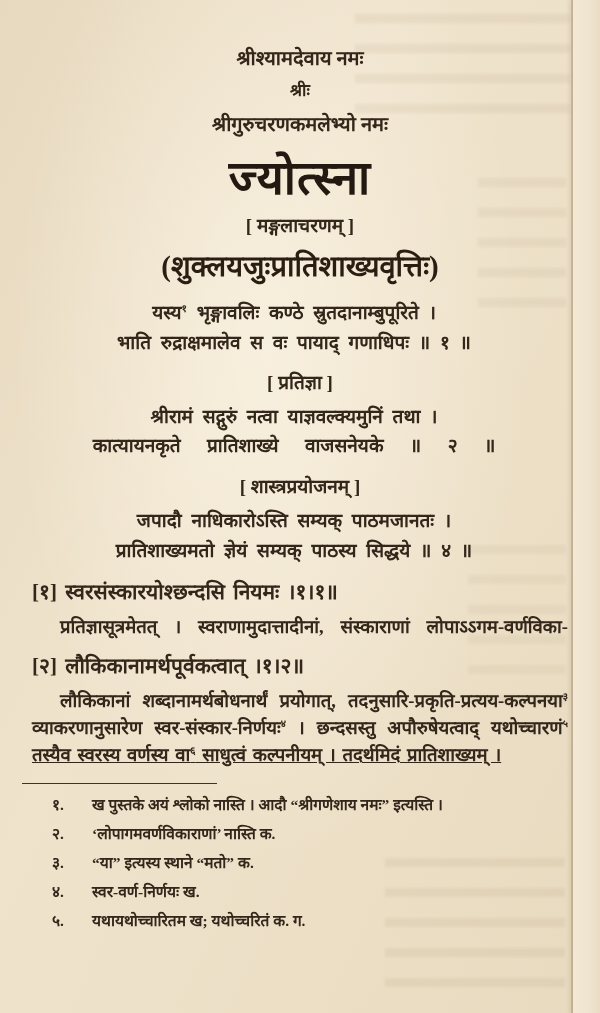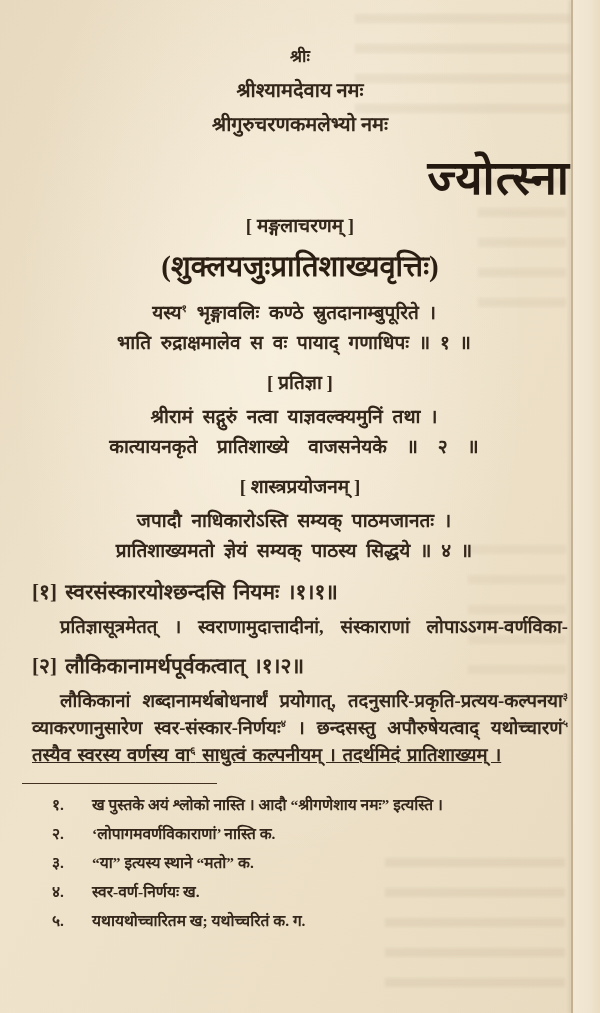--- a/index.html
+++ b/index.html
@@ -23,26 +23,26 @@
     background:repeating-linear-gradient(to bottom, rgba(118,94,62,.10) 0 9px, rgba(0,0,0,0) 9px 30px);}
   .g1{left:355px;top:14px;width:215px;height:120px;opacity:.75;}
   .g2{left:478px;top:178px;width:88px;height:150px;opacity:.7;}
   .g3{left:468px;top:545px;width:98px;height:180px;opacity:.6;}
   .g4{left:385px;top:858px;width:180px;height:148px;opacity:.8;}
   
   .content{position:absolute;left:0;top:0;width:600px;padding:44px 30px 0 30px;box-sizing:border-box;}
   .center{text-align:center;}
   .inv-small{font-size:17px;font-weight:700;margin-bottom:9px;}
   .inv{font-size:20px;font-weight:700;margin-bottom:7px;}
-  .title{font-size:47px;font-weight:700;margin:2px 0 0 0;color:#241910;letter-spacing:1px;text-align:right;}
+  .title{font-size:47px;font-weight:700;margin:2px 0 0 0;color:#241910;letter-spacing:1px;}
   .subtitle{font-size:29px;font-weight:700;margin:2px 0 14px 0;color:#2a1d12;}
   .bracket-head{font-size:19px;font-weight:700;margin:4px 0 7px 0;}
   .verse{margin:0 12px 11px 0;}
   .vline{font-size:19px;font-weight:700;line-height:30px;word-spacing:5px;}
-  .vline.wide{word-spacing:15px;}
+  .vline.wide{word-spacing:15px;font-family:Liberation Mono, monospace;}
   .sutra-head{font-size:21px;font-weight:700;text-align:left;margin:8px 0 9px 2px;word-spacing:3px;}
   .para{text-align:justify;margin:0 2px 10px 2px;}
   .pline{font-size:18.5px;font-weight:600;line-height:27px;text-align:justify;text-align-last:justify;word-spacing:2px;}
   .pline.first{text-indent:28px;}
   .pline.lastfree{text-align-last:left;text-decoration:underline;}
   sup{font-size:.55em;line-height:0;vertical-align:super;font-weight:700;}
   .fn-rule{border:none;border-top:1.6px solid #43321f;width:195px;margin:14px 0 6px -8px;}
   .footnotes{margin-left:22px;}
   .fn-row{display:flex;font-size:15.5px;font-weight:700;line-height:29px;}
   .fn-num{width:40px;flex:0 0 40px;}
@@ -55,22 +55,22 @@
 
   <div class="edge-strip"></div>
   <div class="fold-line"></div>
   <div class="ghost g1"></div>
   <div class="ghost g2"></div>
   <div class="ghost g3"></div>
   <div class="ghost g4"></div>
 
   <div class="content">
 
+    <div class="center inv">श्रीश्यामदेवाय नमः</div>
     <div class="center inv-small">श्रीः</div>
-    <div class="center inv">श्रीश्यामदेवाय नमः</div>
     <div class="center inv">श्रीगुरुचरणकमलेभ्यो नमः</div>
 
     <h1 class="center title">ज्योत्स्ना</h1>
     <div class="center bracket-head">[ मङ्गलाचरणम् ]</div>
 
     <div class="center subtitle">(शुक्लयजुःप्रातिशाख्यवृत्तिः)</div>
     <div class="verse center">
       <div class="vline"><span>यस्य</span><sup>१</sup><span> भृङ्गावलिः कण्ठे स्रुतदानाम्बुपूरिते ।</span></div>
       <div class="vline">भाति रुद्राक्षमालेव स वः पायाद् गणाधिपः ॥ १ ॥</div>
     </div>

